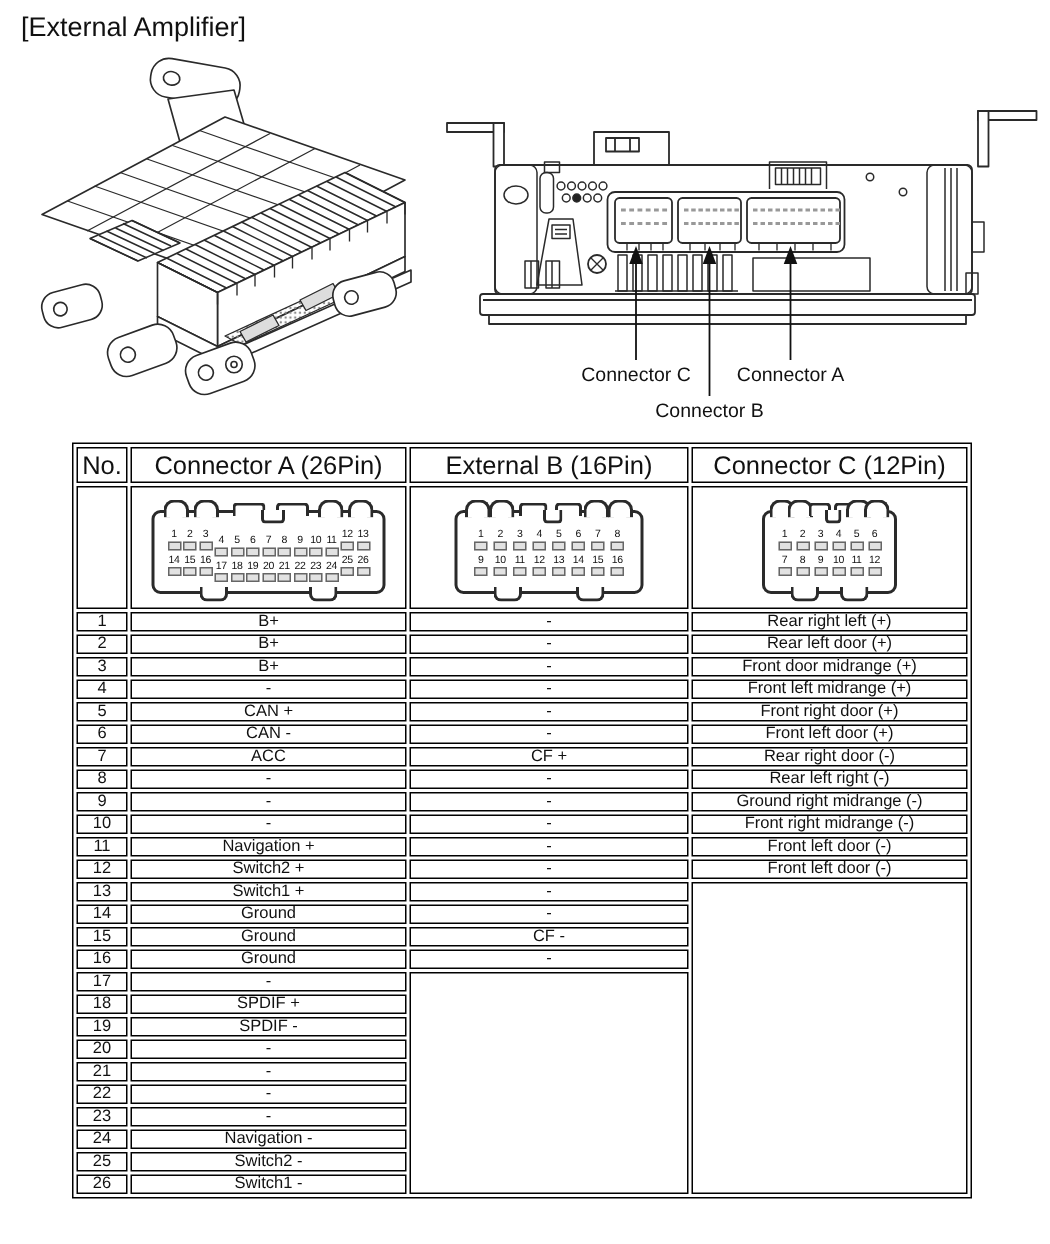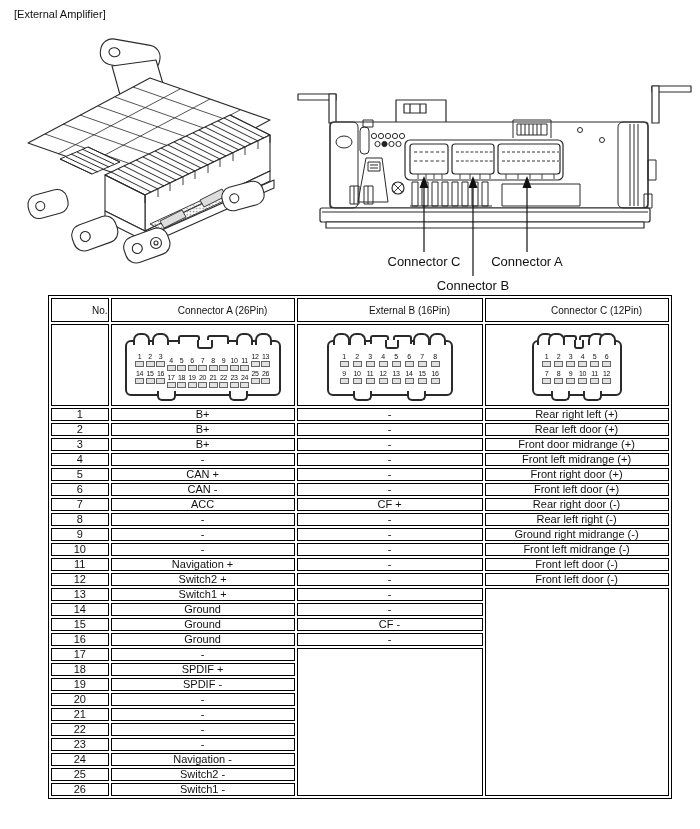--- a/index.html
+++ b/index.html
@@ -1,41 +1,41 @@
 <!DOCTYPE html>
 <html><head>
 <meta charset="utf-8">
 <style>
   html,body{margin:0;padding:0;background:#fff;}
   body{
     width:700px;height:829px;position:relative;overflow:hidden;
     font-family:"Liberation Sans","DejaVu Sans",sans-serif;color:#111;
   }
-  .page-title{position:absolute;left:14px;top:8px;font-size:11px;color:#111;}
+  .page-title{position:absolute;left:14px;top:8px;font-size:18px;color:#111;}
 
   .fig-left{position:absolute;left:10px;top:28px;width:300px;height:250px;}
-  .fig-right{position:absolute;left:292px;top:70px;width:405px;height:230px;}
+  .fig-right{position:absolute;left:292px;top:58px;width:405px;height:230px;}
   svg{display:block;}
 
   
   table.pinout{
     position:absolute;left:48px;top:295px;
     border-collapse:separate;border-spacing:2px;
     border:1px solid #000;background:#fff;table-layout:fixed;
   }
   table.pinout col.c-no{width:34px;}
   table.pinout col.c-a{width:184px;}
   table.pinout col.c-b{width:186px;}
   table.pinout col.c-c{width:184px;}
   table.pinout th, table.pinout td{
     border:1px solid #000;text-align:center;vertical-align:middle;
     font-size:11px;line-height:11px;padding:0;background:#fff;
     overflow:hidden;white-space:nowrap;
   }
-  table.pinout thead th{height:22px;font-size:10px;font-weight:normal;padding-left:40px;}
+  table.pinout thead th{height:22px;font-size:17px;font-weight:normal;}
   table.pinout td.diagram-cell{height:80px;}
   table.pinout tbody td{height:11px;}
 
   
   .conn{position:relative;margin:12px auto 6px;border:2px solid #2a2a2a;border-radius:6px;
         background:#fff;display:flex;flex-direction:column;justify-content:center;}
   .conn.a{width:152px;height:52px;}
   .conn.b{width:122px;height:52px;}
   .conn.c{width:86px;height:52px;}
   .bump{position:absolute;top:-9px;width:13px;height:10px;background:#fff;
@@ -664,21 +664,21 @@
       <tr>
         <td>9</td>
         <td>-</td>
         <td>-</td>
         <td>Ground right midrange (-)</td>
       </tr>
       <tr>
         <td>10</td>
         <td>-</td>
         <td>-</td>
-        <td>Front left midrange (-)</td>
+        <td>Front right midrange (-)</td>
       </tr>
       <tr>
         <td>11</td>
         <td>Navigation +</td>
         <td>-</td>
         <td>Front left door (-)</td>
       </tr>
       <tr>
         <td>12</td>
         <td>Switch2 +</td>

